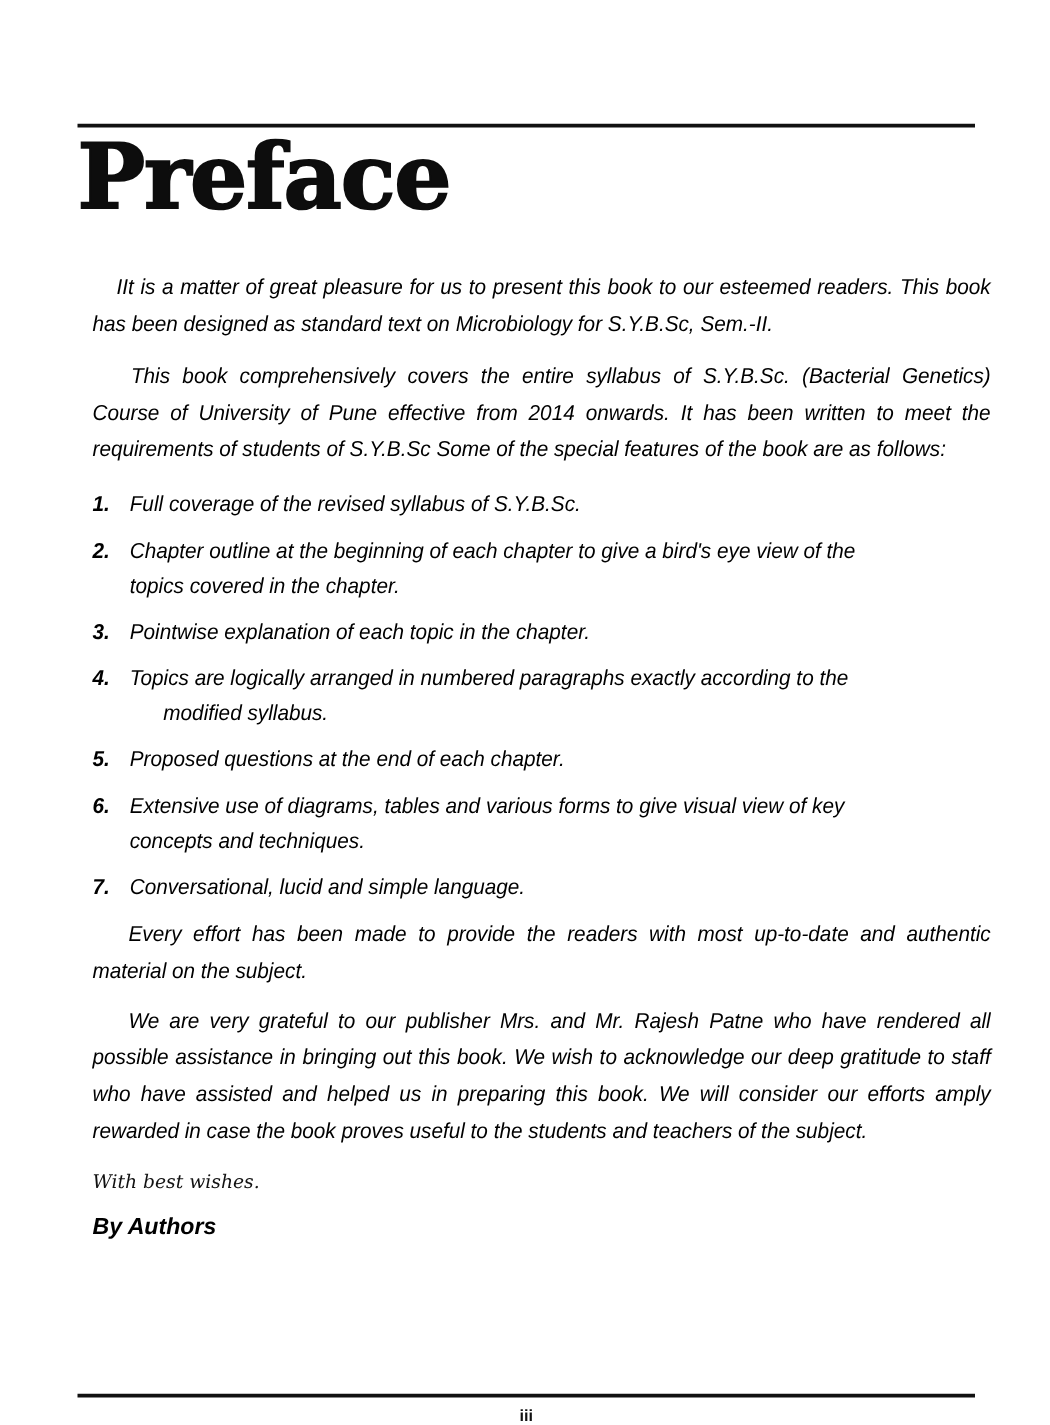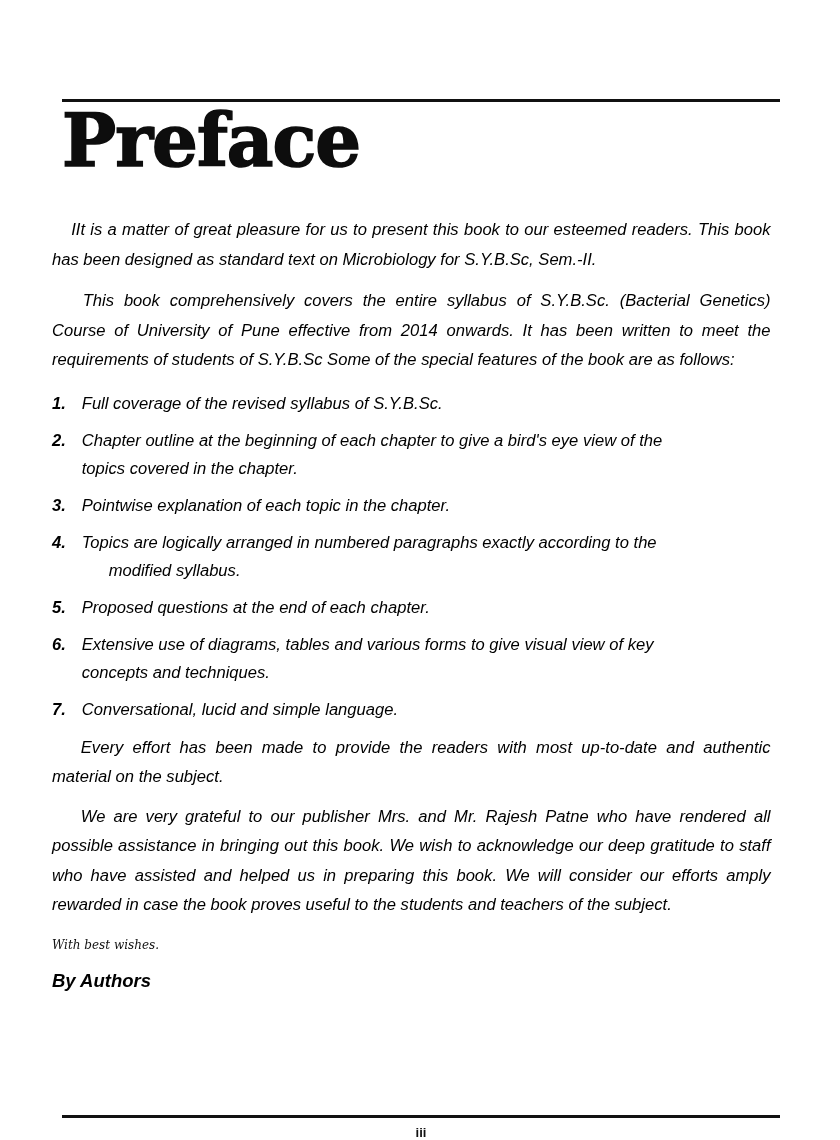--- a/index.html
+++ b/index.html
@@ -47,21 +47,21 @@
     font-size: 72px;
     line-height: 1.0;
     letter-spacing: -1px;
     color: #0d0d0d;
     -webkit-text-stroke: 1.6px #0d0d0d;
   }
 
   
   .content {
     position: absolute;
-    left: 52px;
+    left: 74px;
     top: 172px;
     width: 719px;
   }
 
   .para {
     margin: 0 0 0 0;
     font-style: italic;
     font-size: 17.3px;
     line-height: 29.5px;
     text-align: justify;
@@ -107,21 +107,21 @@
   }
   .list-item .cont.extra-indent {
     padding-left: 28px;
   }
 
   
   .wishes {
     margin: 14px 0 0 0;
     font-family: "DejaVu Serif", serif;
     font-style: italic;
-    font-size: 12px;
+    font-size: 15px;
     line-height: 22px;
     color: #111111;
   }
   .authors {
     margin: 14px 0 0 0;
     text-align: left;
     font-weight: 700;
     font-style: italic;
     font-size: 18.5px;
     letter-spacing: 0px;

